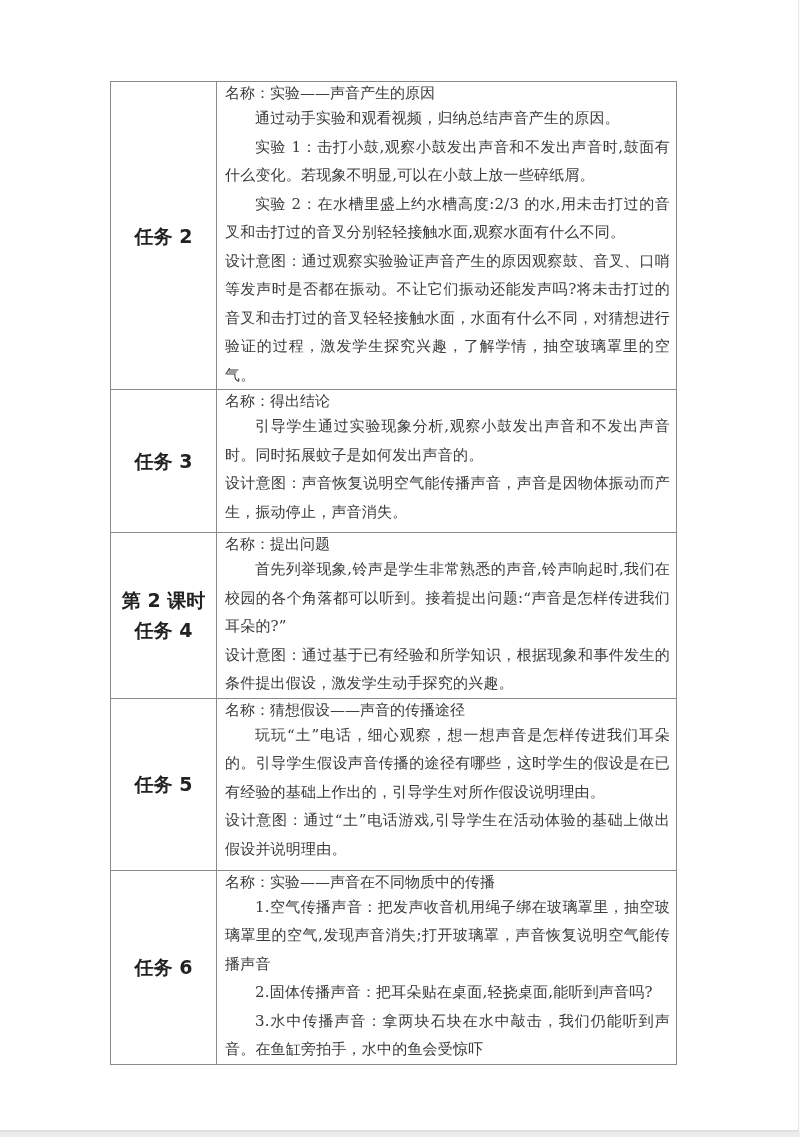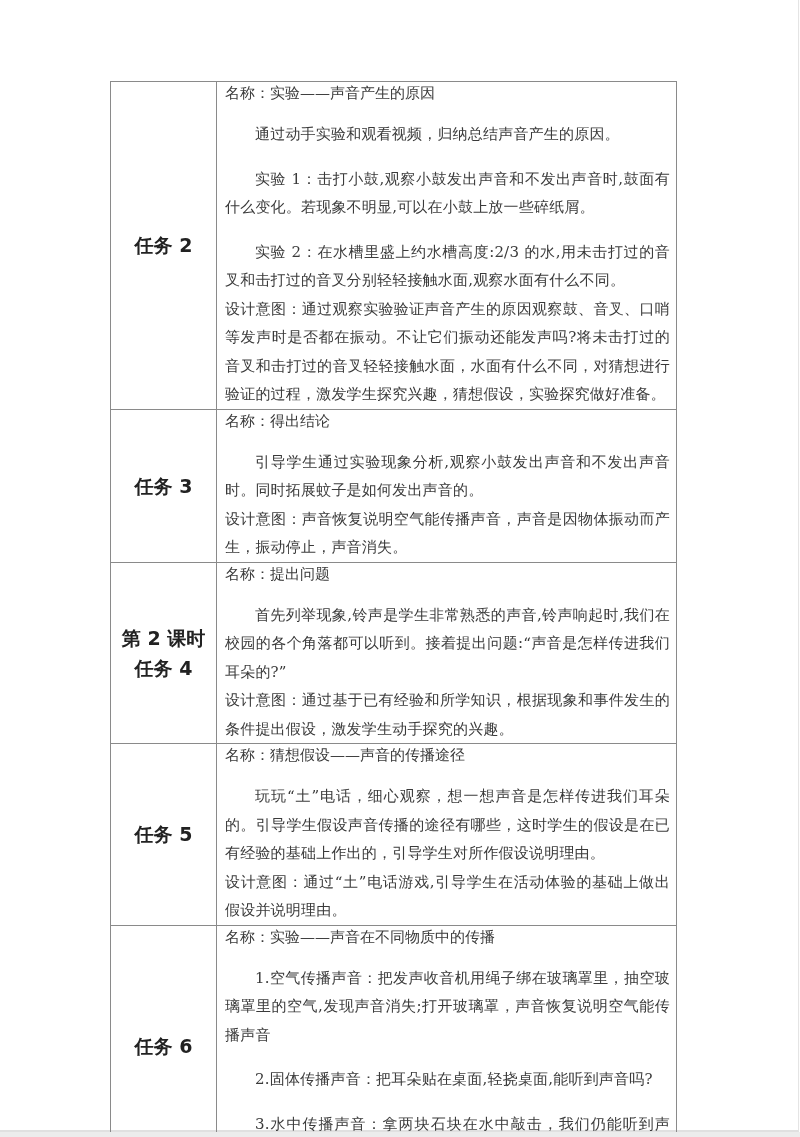--- a/index.html
+++ b/index.html
@@ -60,21 +60,20 @@
     }
     .p-name {
       line-height: 22px;
       margin-top: 0px;
       white-space: nowrap;
     }
     .p-body {
       line-height: 28.5px;
       text-align: justify;
       letter-spacing: 0.2px;
-      margin-top: 16px;
     }
     .p-body.indent {
       text-indent: 2em;
     }
     .p-design {
       line-height: 28.5px;
       text-align: justify;
       letter-spacing: 0.2px;
     }
     .watermark {
@@ -99,21 +98,21 @@
 
       <tr style="height:299px;">
         <td class="label-cell">
           <div>任务 2</div>
         </td>
         <td class="content-cell">
           <div class="p-name">名称：实验——声音产生的原因</div>
           <div class="p-body indent">通过动手实验和观看视频，归纳总结声音产生的原因。</div>
           <div class="p-body indent">实验 1：击打小鼓,观察小鼓发出声音和不发出声音时,鼓面有什么变化。若现象不明显,可以在小鼓上放一些碎纸屑。</div>
           <div class="p-body indent">实验 2：在水槽里盛上约水槽高度:2/3 的水,用未击打过的音叉和击打过的音叉分别轻轻接触水面,观察水面有什么不同。</div>
-          <div class="p-design">设计意图：通过观察实验验证声音产生的原因观察鼓、音叉、口哨等发声时是否都在振动。不让它们振动还能发声吗?将未击打过的音叉和击打过的音叉轻轻接触水面，水面有什么不同，对猜想进行验证的过程，激发学生探究兴趣，猜想假设，实验探究做好准备。</div>
+          <div class="p-design">设计意图：通过观察实验验证声音产生的原因观察鼓、音叉、口哨等发声时是否都在振动。不让它们振动还能发声吗?将未击打过的音叉和击打过的音叉轻轻接触水面，水面有什么不同，对猜想进行验证的过程，激发学生探究兴趣，了解学情，抽空玻璃罩里的空气。</div>
         </td>
       </tr>
 
       <tr style="height:143px;">
         <td class="label-cell">
           <div>任务 3</div>
         </td>
         <td class="content-cell">
           <div class="p-name">名称：得出结论</div>
           <div class="p-body indent">引导学生通过实验现象分析,观察小鼓发出声音和不发出声音时。同时拓展蚊子是如何发出声音的。</div>

